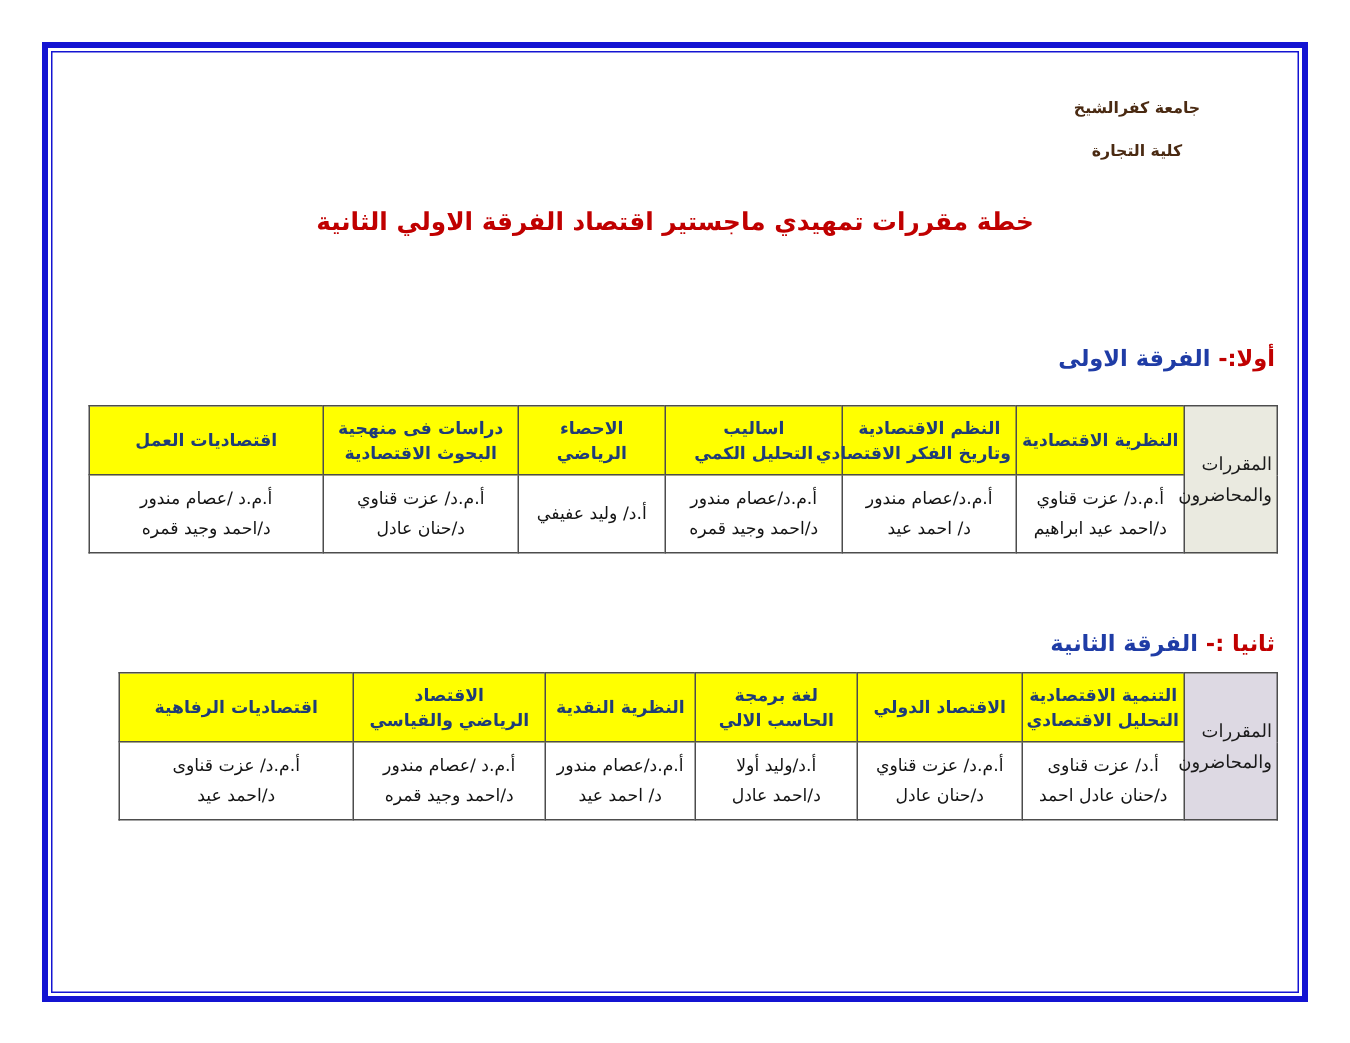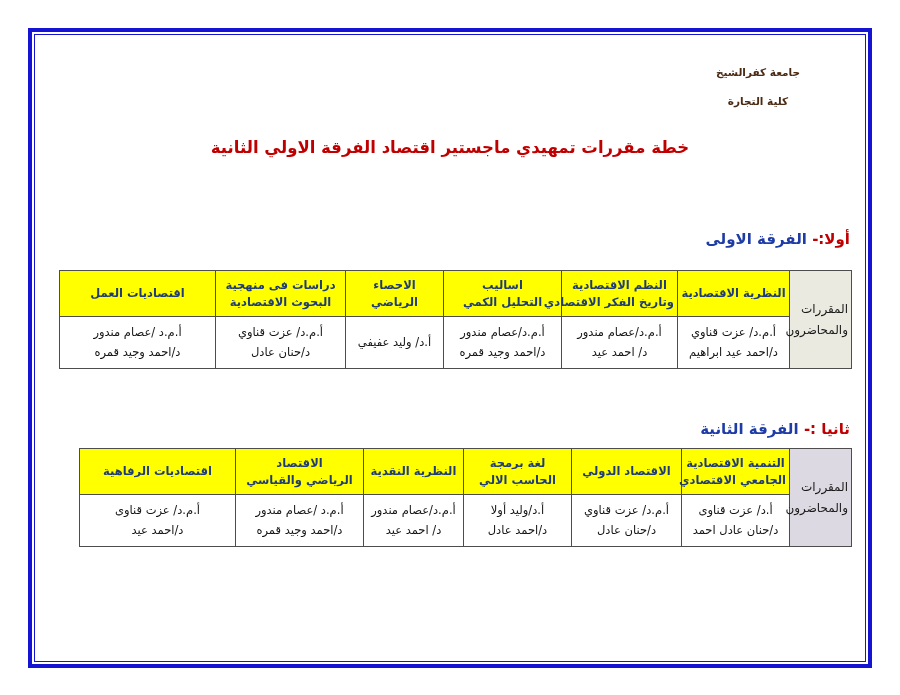--- a/index.html
+++ b/index.html
@@ -253,21 +253,21 @@
         <col style="width:156px">
       </colgroup>
       <tbody>
           <tr>
         <td class="head corner corner-2" rowspan="2">
           <span class="cell-line">المقررات</span>
           <span class="cell-line">والمحاضرون</span>
         </td>
         <td class="head">
           <span class="cell-line">التنمية الاقتصادية</span>
-          <span class="cell-line">الجامعي الاقتصادي</span>
+          <span class="cell-line">التحليل الاقتصادي</span>
         </td>
         <td class="head">
           <span class="cell-line">الاقتصاد الدولي</span>
           <span class="cell-line"></span>
         </td>
         <td class="head">
           <span class="cell-line">لغة برمجة</span>
           <span class="cell-line">الحاسب الالي</span>
         </td>
         <td class="head">

